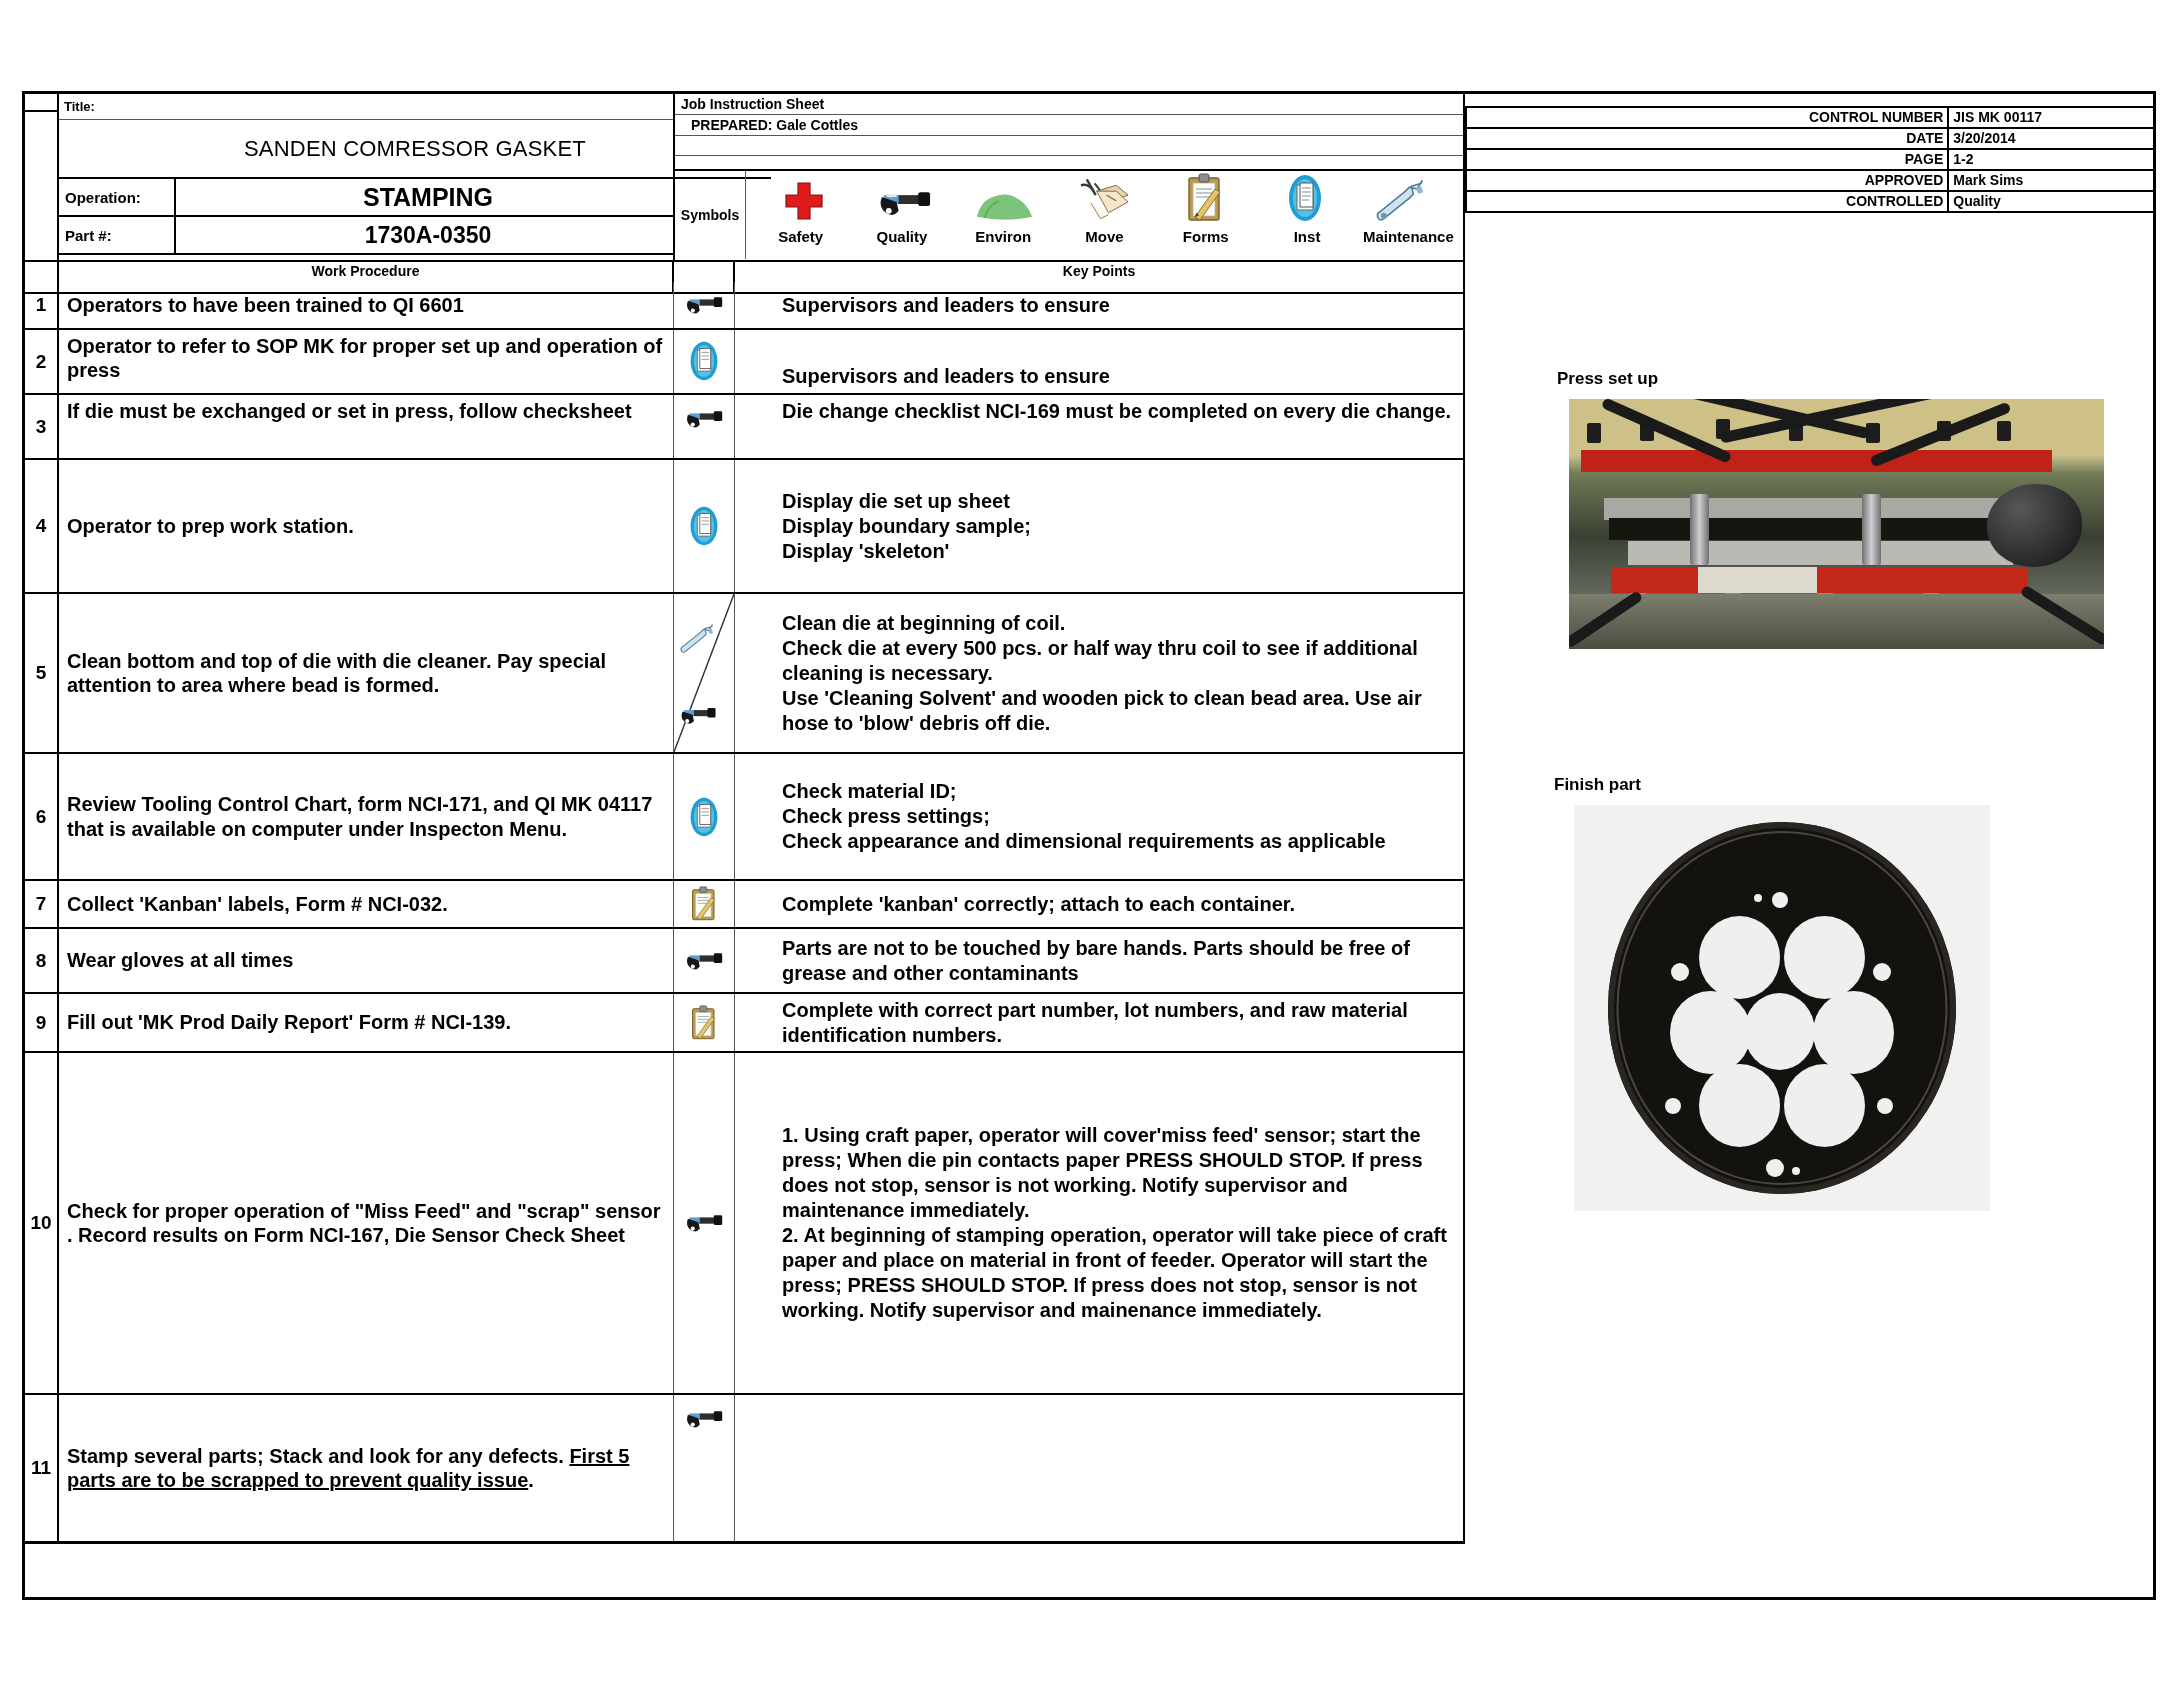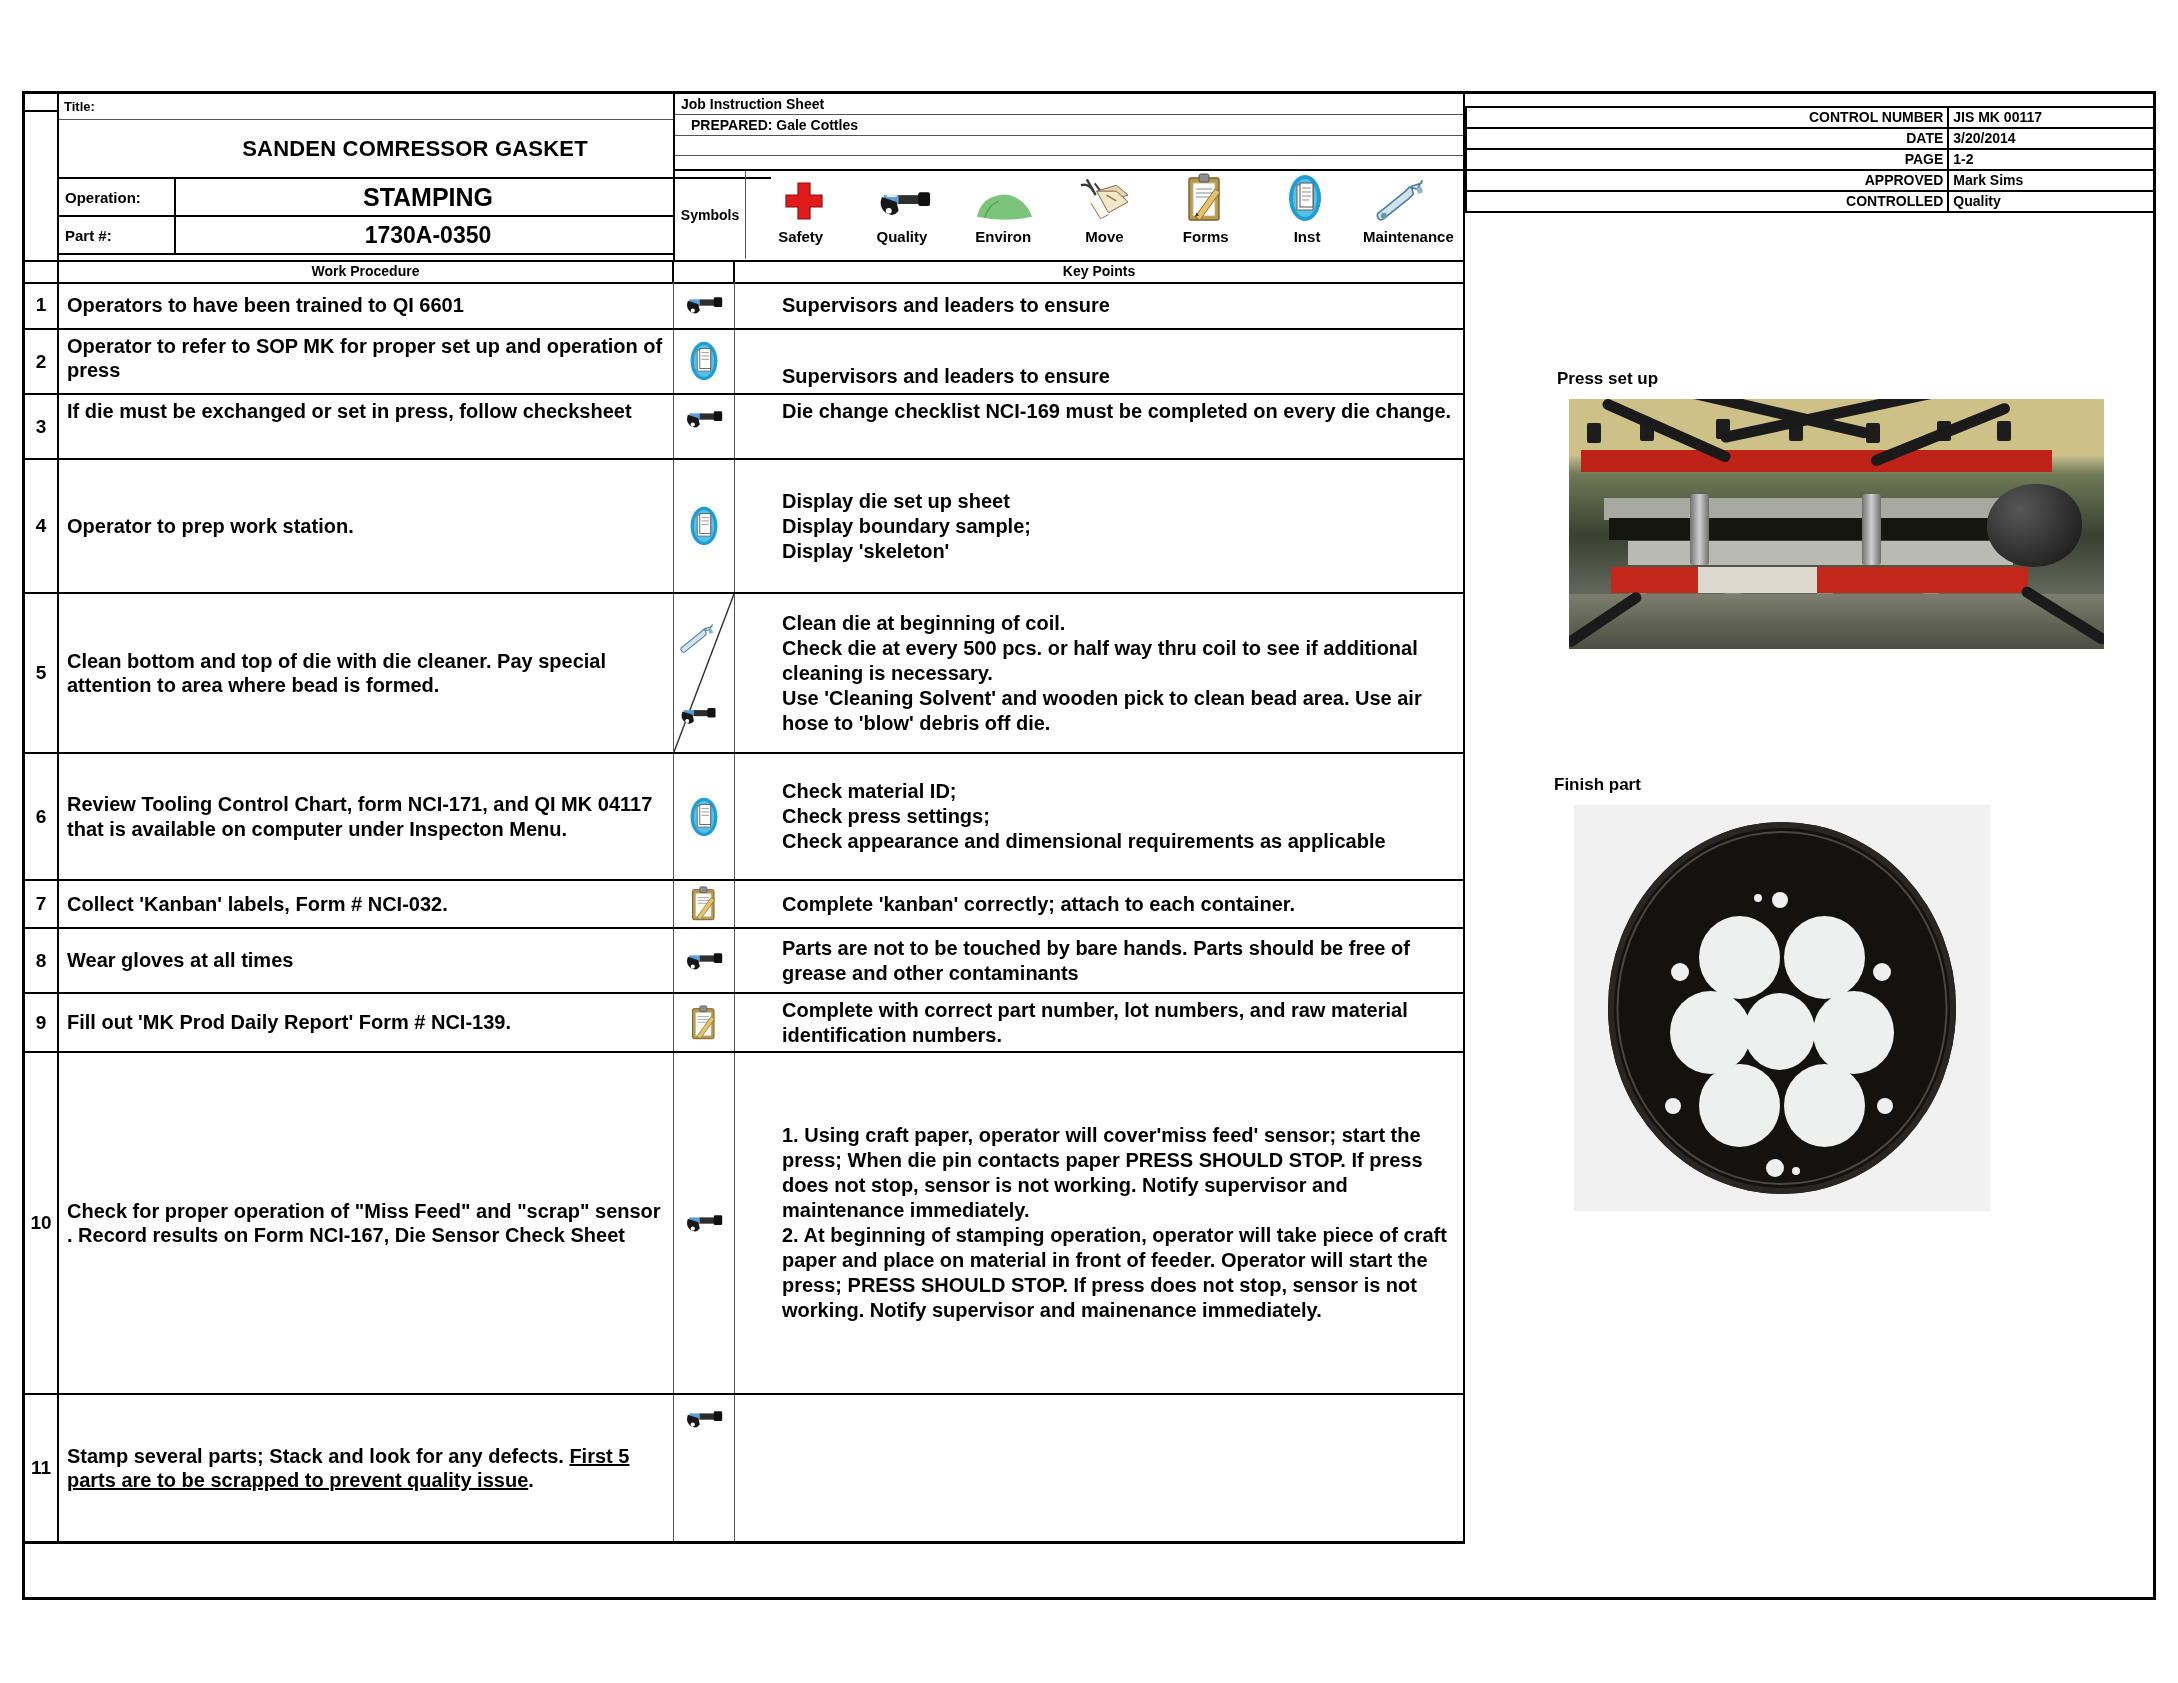--- a/index.html
+++ b/index.html
@@ -74,21 +74,21 @@
   .tb-title-value {
     position: absolute;
     left: 34px; top: 26px;
     width: 712px; height: 59px;
     border-bottom: 2px solid #000;
     box-sizing: border-box;
     display: flex;
     align-items: center;
     justify-content: center;
     font-size: 22px;
-    font-weight: bold;
+    font-weight: normal;
     letter-spacing: 0.2px;
   }
   .tb-row {
     position: absolute;
     left: 34px;
     width: 615px;
     height: 38px;
     box-sizing: border-box;
     display: flex;
   }
@@ -224,21 +224,21 @@
   }
   .ctrl-lbl { text-align: right; width: 70%; }
   .ctrl-val { text-align: left; width: 30%; }
   .ctrl-spacerrow td { border: none; height: 12px; }
 
   
   .colhdr {
     position: absolute;
     left: 0; top: 166px;
     width: 1440px;
-    height: 24px;
+    height: 34px;
     border-top: 2px solid #000;
     border-bottom: 2px solid #000;
     box-sizing: border-box;
     display: flex;
   }
   .colhdr .c-num { width: 34px; border-right: 2px solid #000; box-sizing: border-box; }
   .colhdr .c-proc {
     width: 615px;
     border-right: 2px solid #000;
     box-sizing: border-box;

